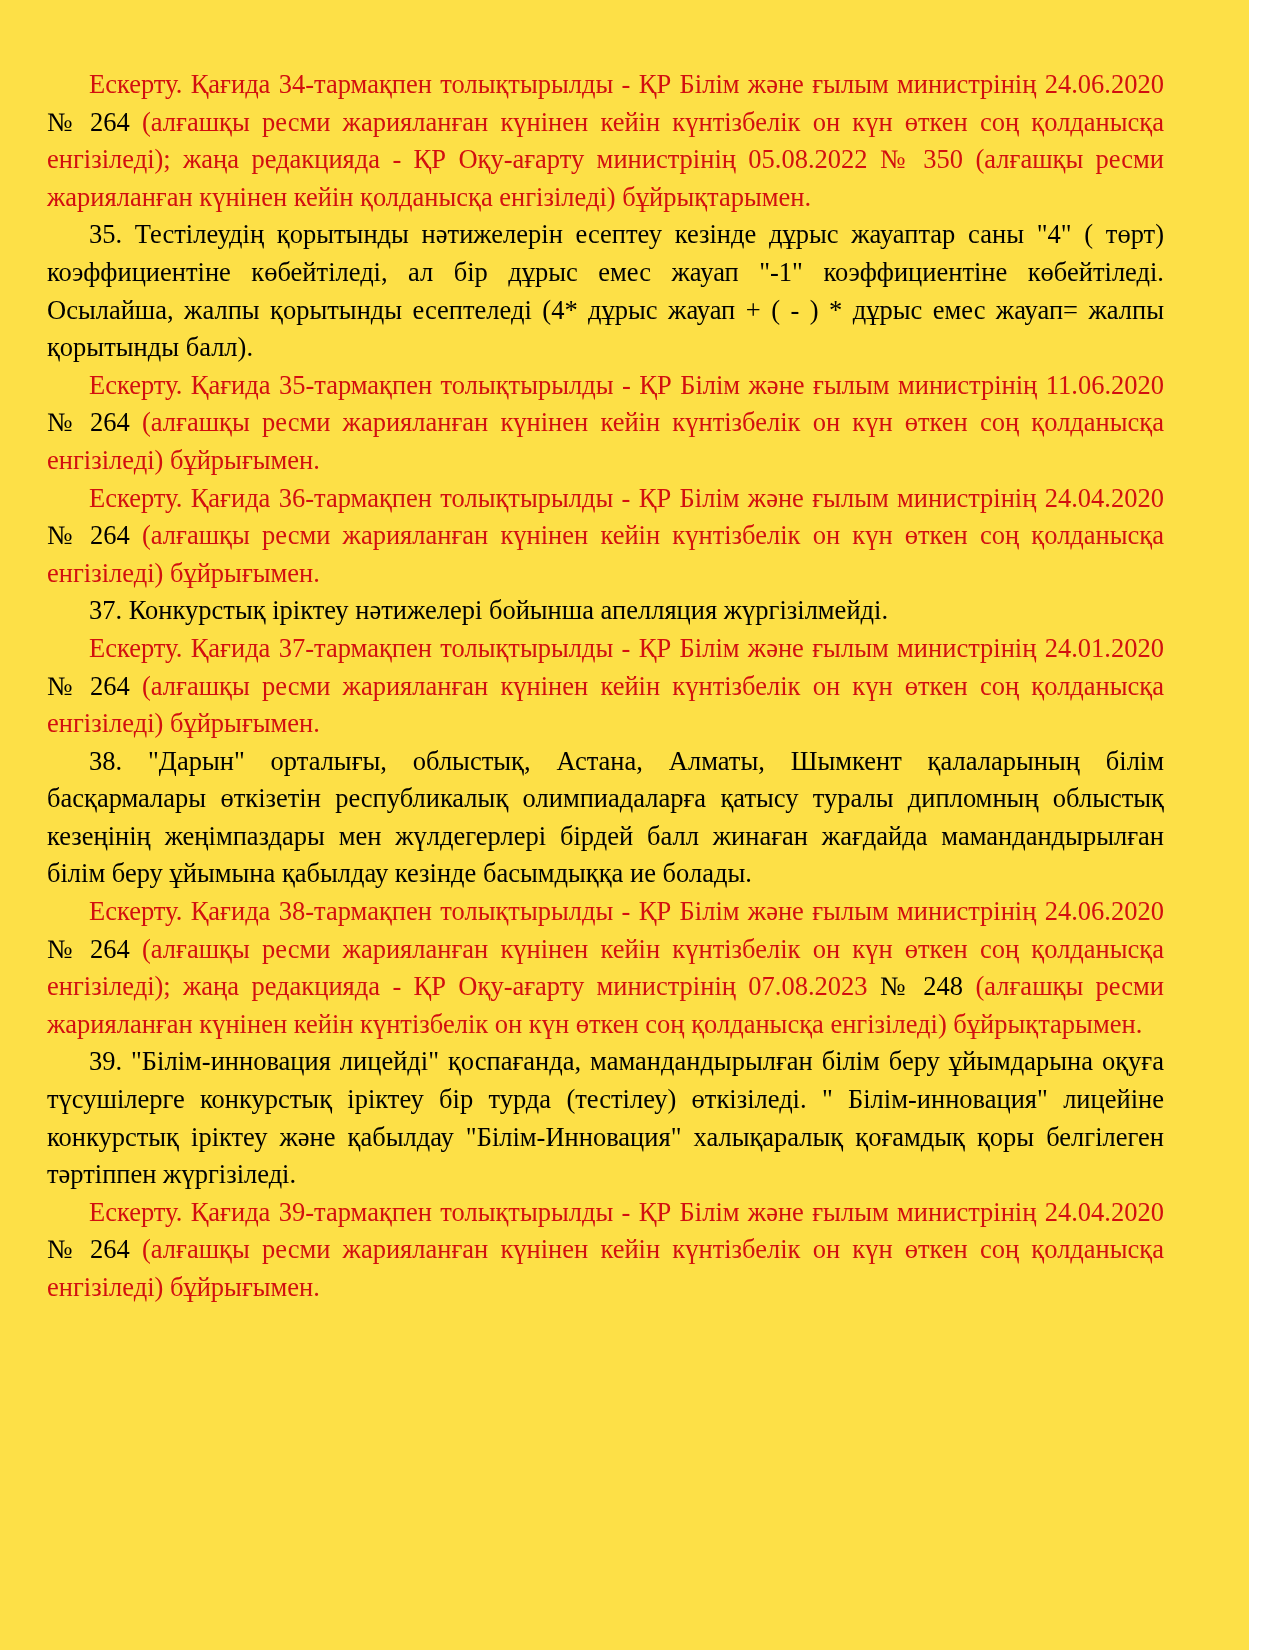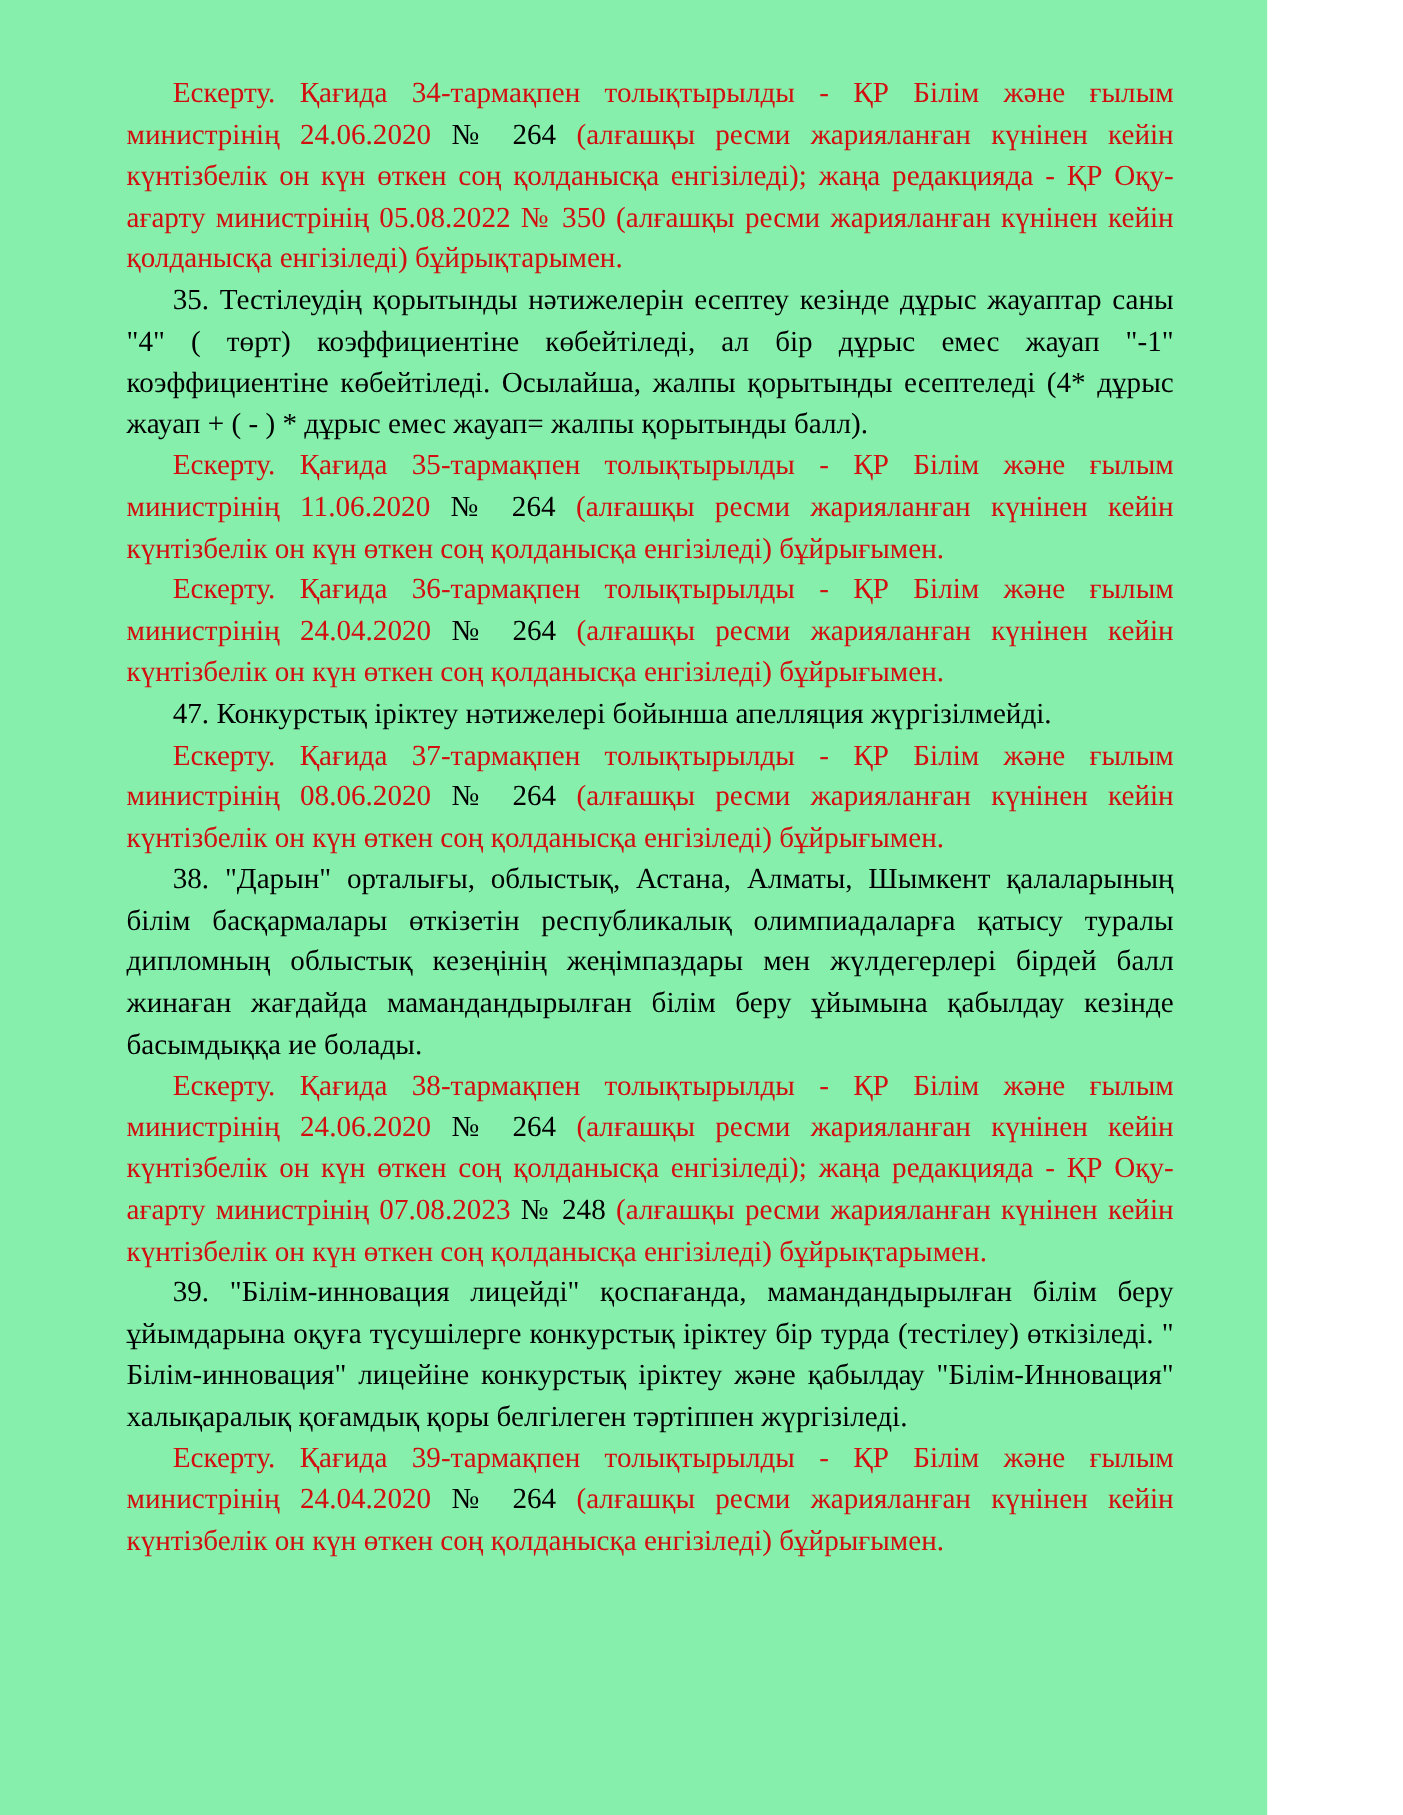--- a/index.html
+++ b/index.html
@@ -3,24 +3,24 @@
 <meta charset="utf-8">
 <style>
   html, body {
     margin: 0;
     padding: 0;
     background: #ffffff;
   }
   .page {
     position: relative;
     box-sizing: border-box;
-    width: 1152px;
+    width: 1249px;
     height: 1650px;
-    background: #86efac;
-    padding: 66px 85px 0 115px;
+    background: #fde047;
+    padding: 66px 85px 0 47px;
     overflow: hidden;
   }
   .doc-body p.block {
     margin: 0;
     text-align: justify;
     text-indent: 42px;
     font-family: "Liberation Serif", "DejaVu Serif", serif;
     font-size: 26.5px;
     line-height: 37.6px;
     color: #000000;
@@ -30,20 +30,20 @@
 </style>
 </head>
 <body>
 
 <div class="page">
   <div class="doc-body">
       <p class="block note"><span class="run-red">Ескерту. Қағида 34-тармақпен толықтырылды - ҚР Білім және ғылым министрінің 24.06.2020 </span><span class="run-black">№ 264</span><span class="run-red"> (алғашқы ресми жарияланған күнінен кейін күнтізбелік он күн өткен соң қолданысқа енгізіледі); жаңа редакцияда - ҚР Оқу-ағарту министрінің 05.08.2022 № 350 (алғашқы ресми жарияланған күнінен кейін қолданысқа енгізіледі) бұйрықтарымен.</span></p>
       <p class="block clause"><span class="run-black">35. Тестілеудің қорытынды нәтижелерін есептеу кезінде дұрыс жауаптар саны "4" ( төрт) коэффициентіне көбейтіледі, ал бір дұрыс емес жауап "-1" коэффициентіне көбейтіледі. Осылайша, жалпы қорытынды есептеледі (4* дұрыс жауап + ( - ) * дұрыс емес жауап= жалпы қорытынды балл).</span></p>
       <p class="block note"><span class="run-red">Ескерту. Қағида 35-тармақпен толықтырылды - ҚР Білім және ғылым министрінің 11.06.2020 </span><span class="run-black">№ 264</span><span class="run-red"> (алғашқы ресми жарияланған күнінен кейін күнтізбелік он күн өткен соң қолданысқа енгізіледі) бұйрығымен.</span></p>
       <p class="block note"><span class="run-red">Ескерту. Қағида 36-тармақпен толықтырылды - ҚР Білім және ғылым министрінің 24.04.2020 </span><span class="run-black">№ 264</span><span class="run-red"> (алғашқы ресми жарияланған күнінен кейін күнтізбелік он күн өткен соң қолданысқа енгізіледі) бұйрығымен.</span></p>
-      <p class="block clause"><span class="run-black">47. Конкурстық іріктеу нәтижелері бойынша апелляция жүргізілмейді.</span></p>
-      <p class="block note"><span class="run-red">Ескерту. Қағида 37-тармақпен толықтырылды - ҚР Білім және ғылым министрінің 08.06.2020 </span><span class="run-black">№ 264</span><span class="run-red"> (алғашқы ресми жарияланған күнінен кейін күнтізбелік он күн өткен соң қолданысқа енгізіледі) бұйрығымен.</span></p>
+      <p class="block clause"><span class="run-black">37. Конкурстық іріктеу нәтижелері бойынша апелляция жүргізілмейді.</span></p>
+      <p class="block note"><span class="run-red">Ескерту. Қағида 37-тармақпен толықтырылды - ҚР Білім және ғылым министрінің 24.01.2020 </span><span class="run-black">№ 264</span><span class="run-red"> (алғашқы ресми жарияланған күнінен кейін күнтізбелік он күн өткен соң қолданысқа енгізіледі) бұйрығымен.</span></p>
       <p class="block clause"><span class="run-black">38. "Дарын" орталығы, облыстық, Астана, Алматы, Шымкент қалаларының білім басқармалары өткізетін республикалық олимпиадаларға қатысу туралы дипломның облыстық кезеңінің жеңімпаздары мен жүлдегерлері бірдей балл жинаған жағдайда мамандандырылған білім беру ұйымына қабылдау кезінде басымдыққа ие болады.</span></p>
       <p class="block note"><span class="run-red">Ескерту. Қағида 38-тармақпен толықтырылды - ҚР Білім және ғылым министрінің 24.06.2020 </span><span class="run-black">№ 264</span><span class="run-red"> (алғашқы ресми жарияланған күнінен кейін күнтізбелік он күн өткен соң қолданысқа енгізіледі); жаңа редакцияда - ҚР Оқу-ағарту министрінің 07.08.2023 </span><span class="run-black">№ 248</span><span class="run-red"> (алғашқы ресми жарияланған күнінен кейін күнтізбелік он күн өткен соң қолданысқа енгізіледі) бұйрықтарымен.</span></p>
       <p class="block clause"><span class="run-black">39. "Білім-инновация лицейді" қоспағанда, мамандандырылған білім беру ұйымдарына оқуға түсушілерге конкурстық іріктеу бір турда (тестілеу) өткізіледі. " Білім-инновация" лицейіне конкурстық іріктеу және қабылдау "Білім-Инновация" халықаралық қоғамдық қоры белгілеген тәртіппен жүргізіледі.</span></p>
       <p class="block note"><span class="run-red">Ескерту. Қағида 39-тармақпен толықтырылды - ҚР Білім және ғылым министрінің 24.04.2020 </span><span class="run-black">№ 264</span><span class="run-red"> (алғашқы ресми жарияланған күнінен кейін күнтізбелік он күн өткен соң қолданысқа енгізіледі) бұйрығымен.</span></p>
     </div>
 </div>
 
 </body></html>

